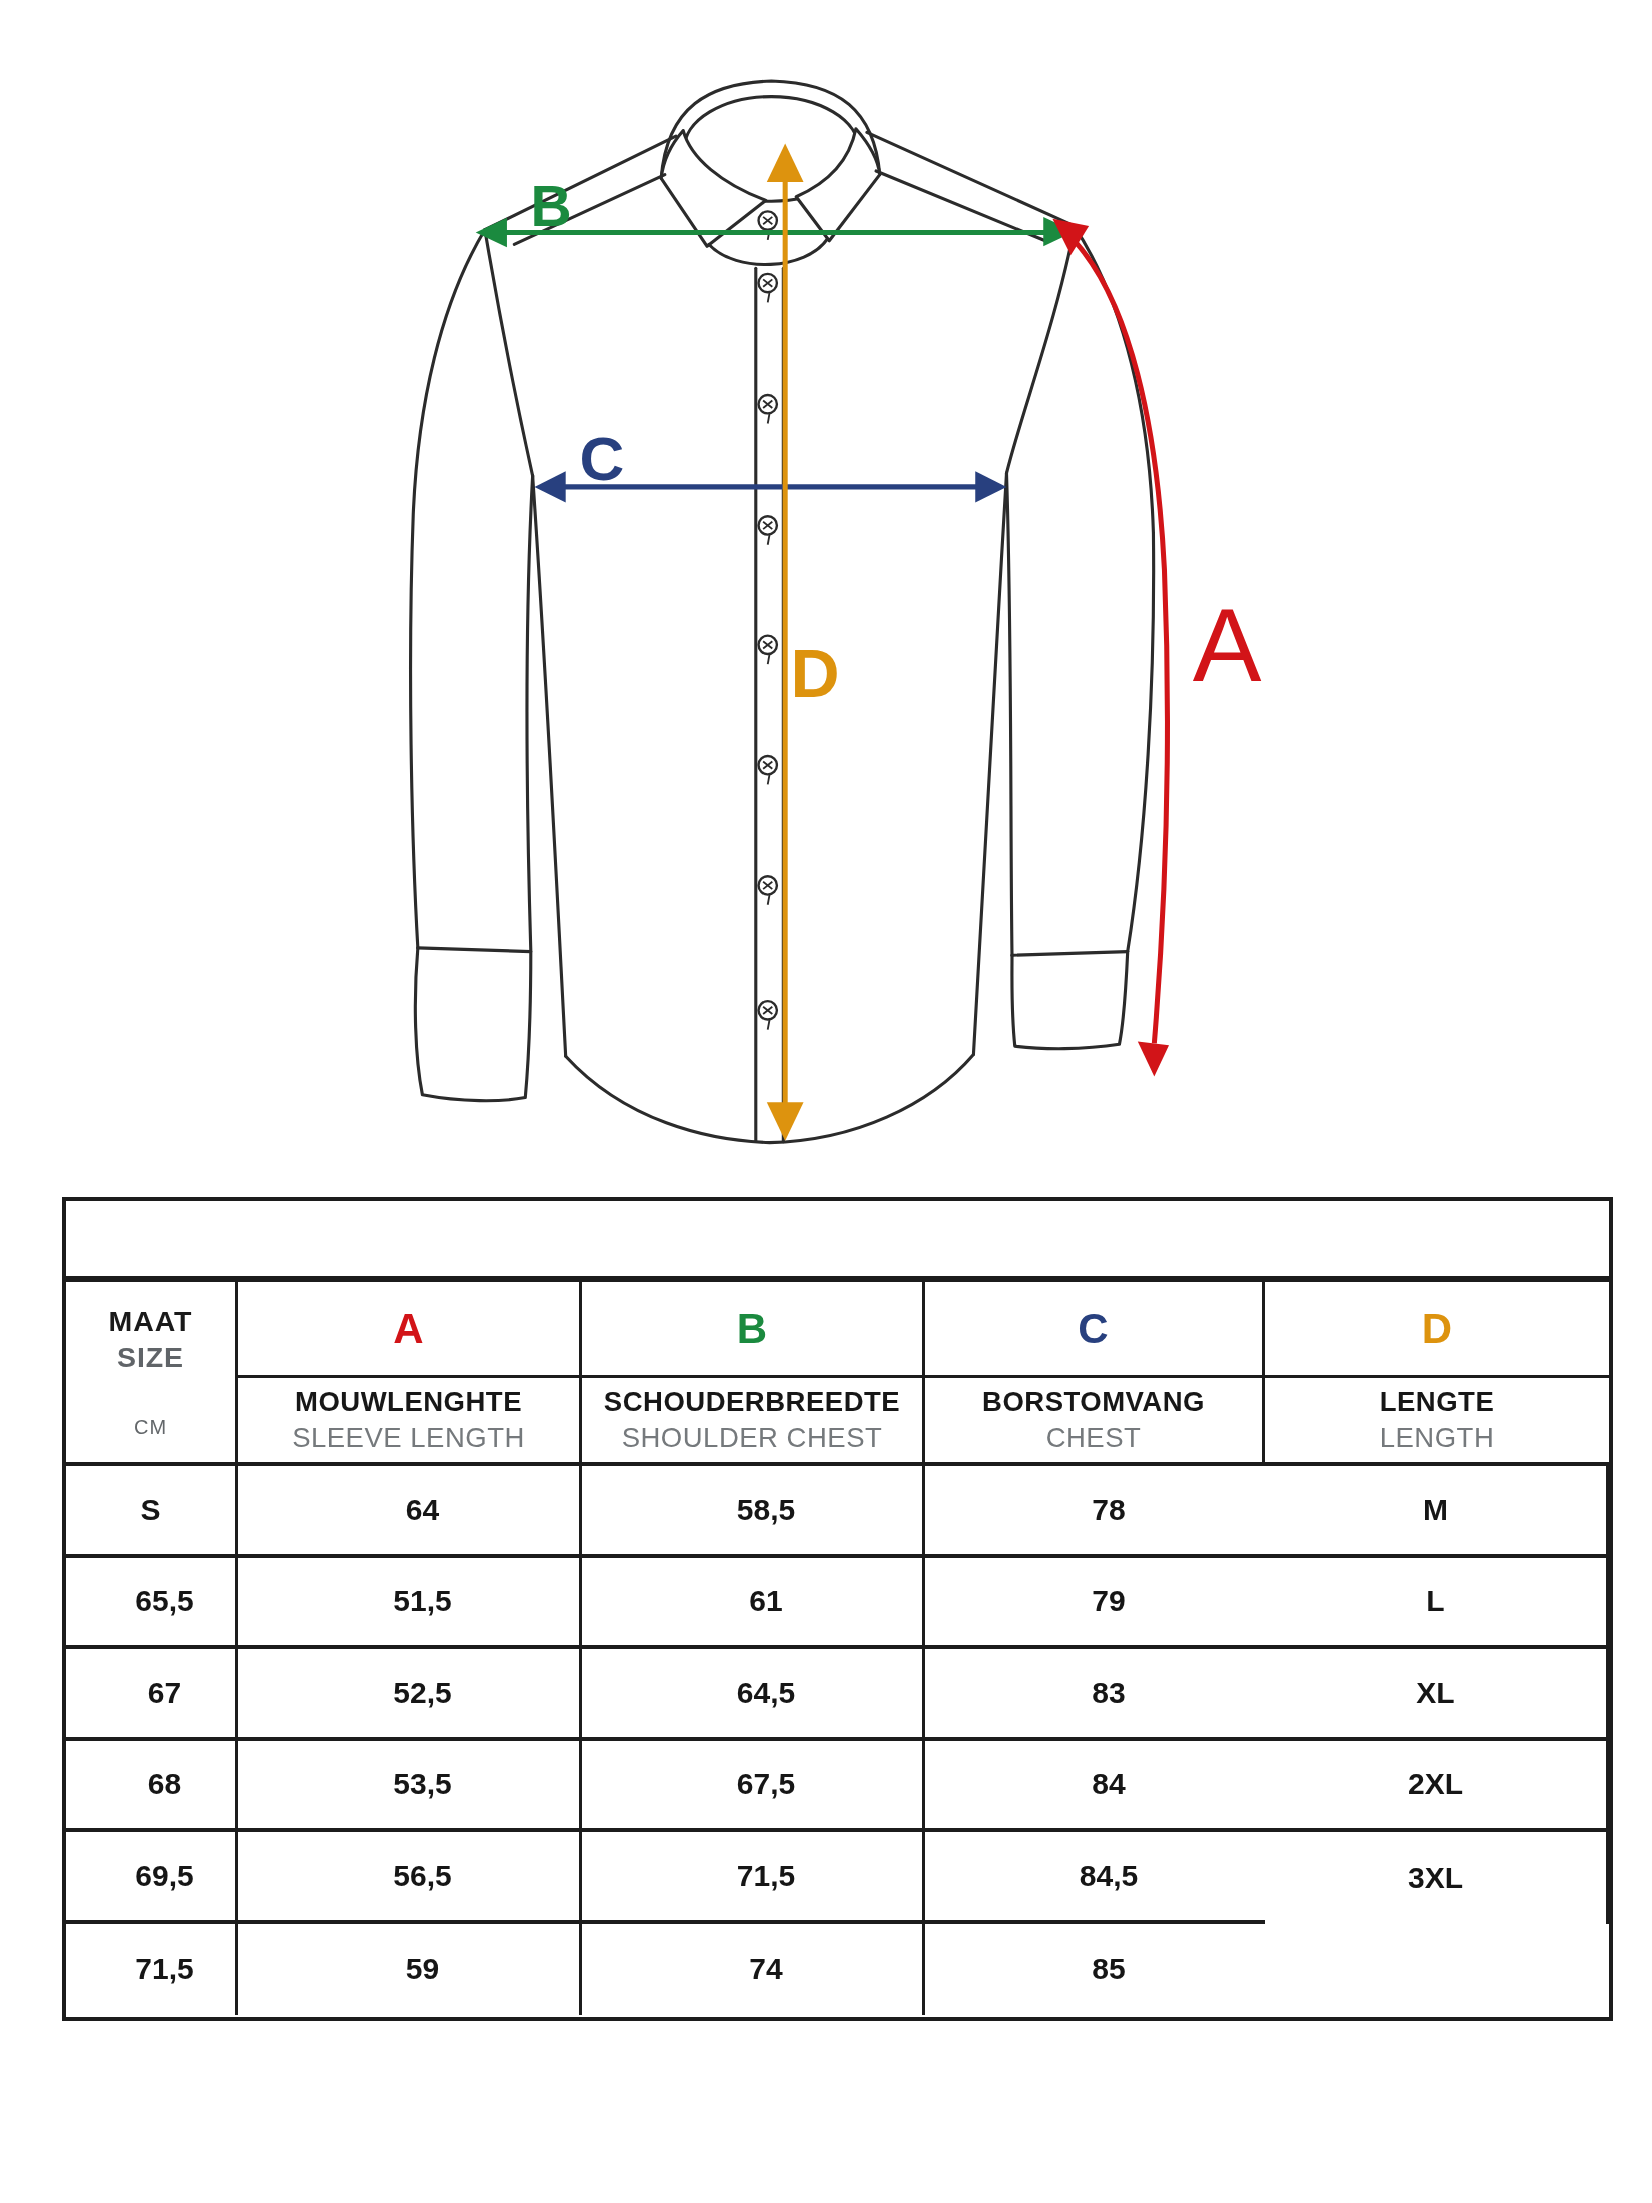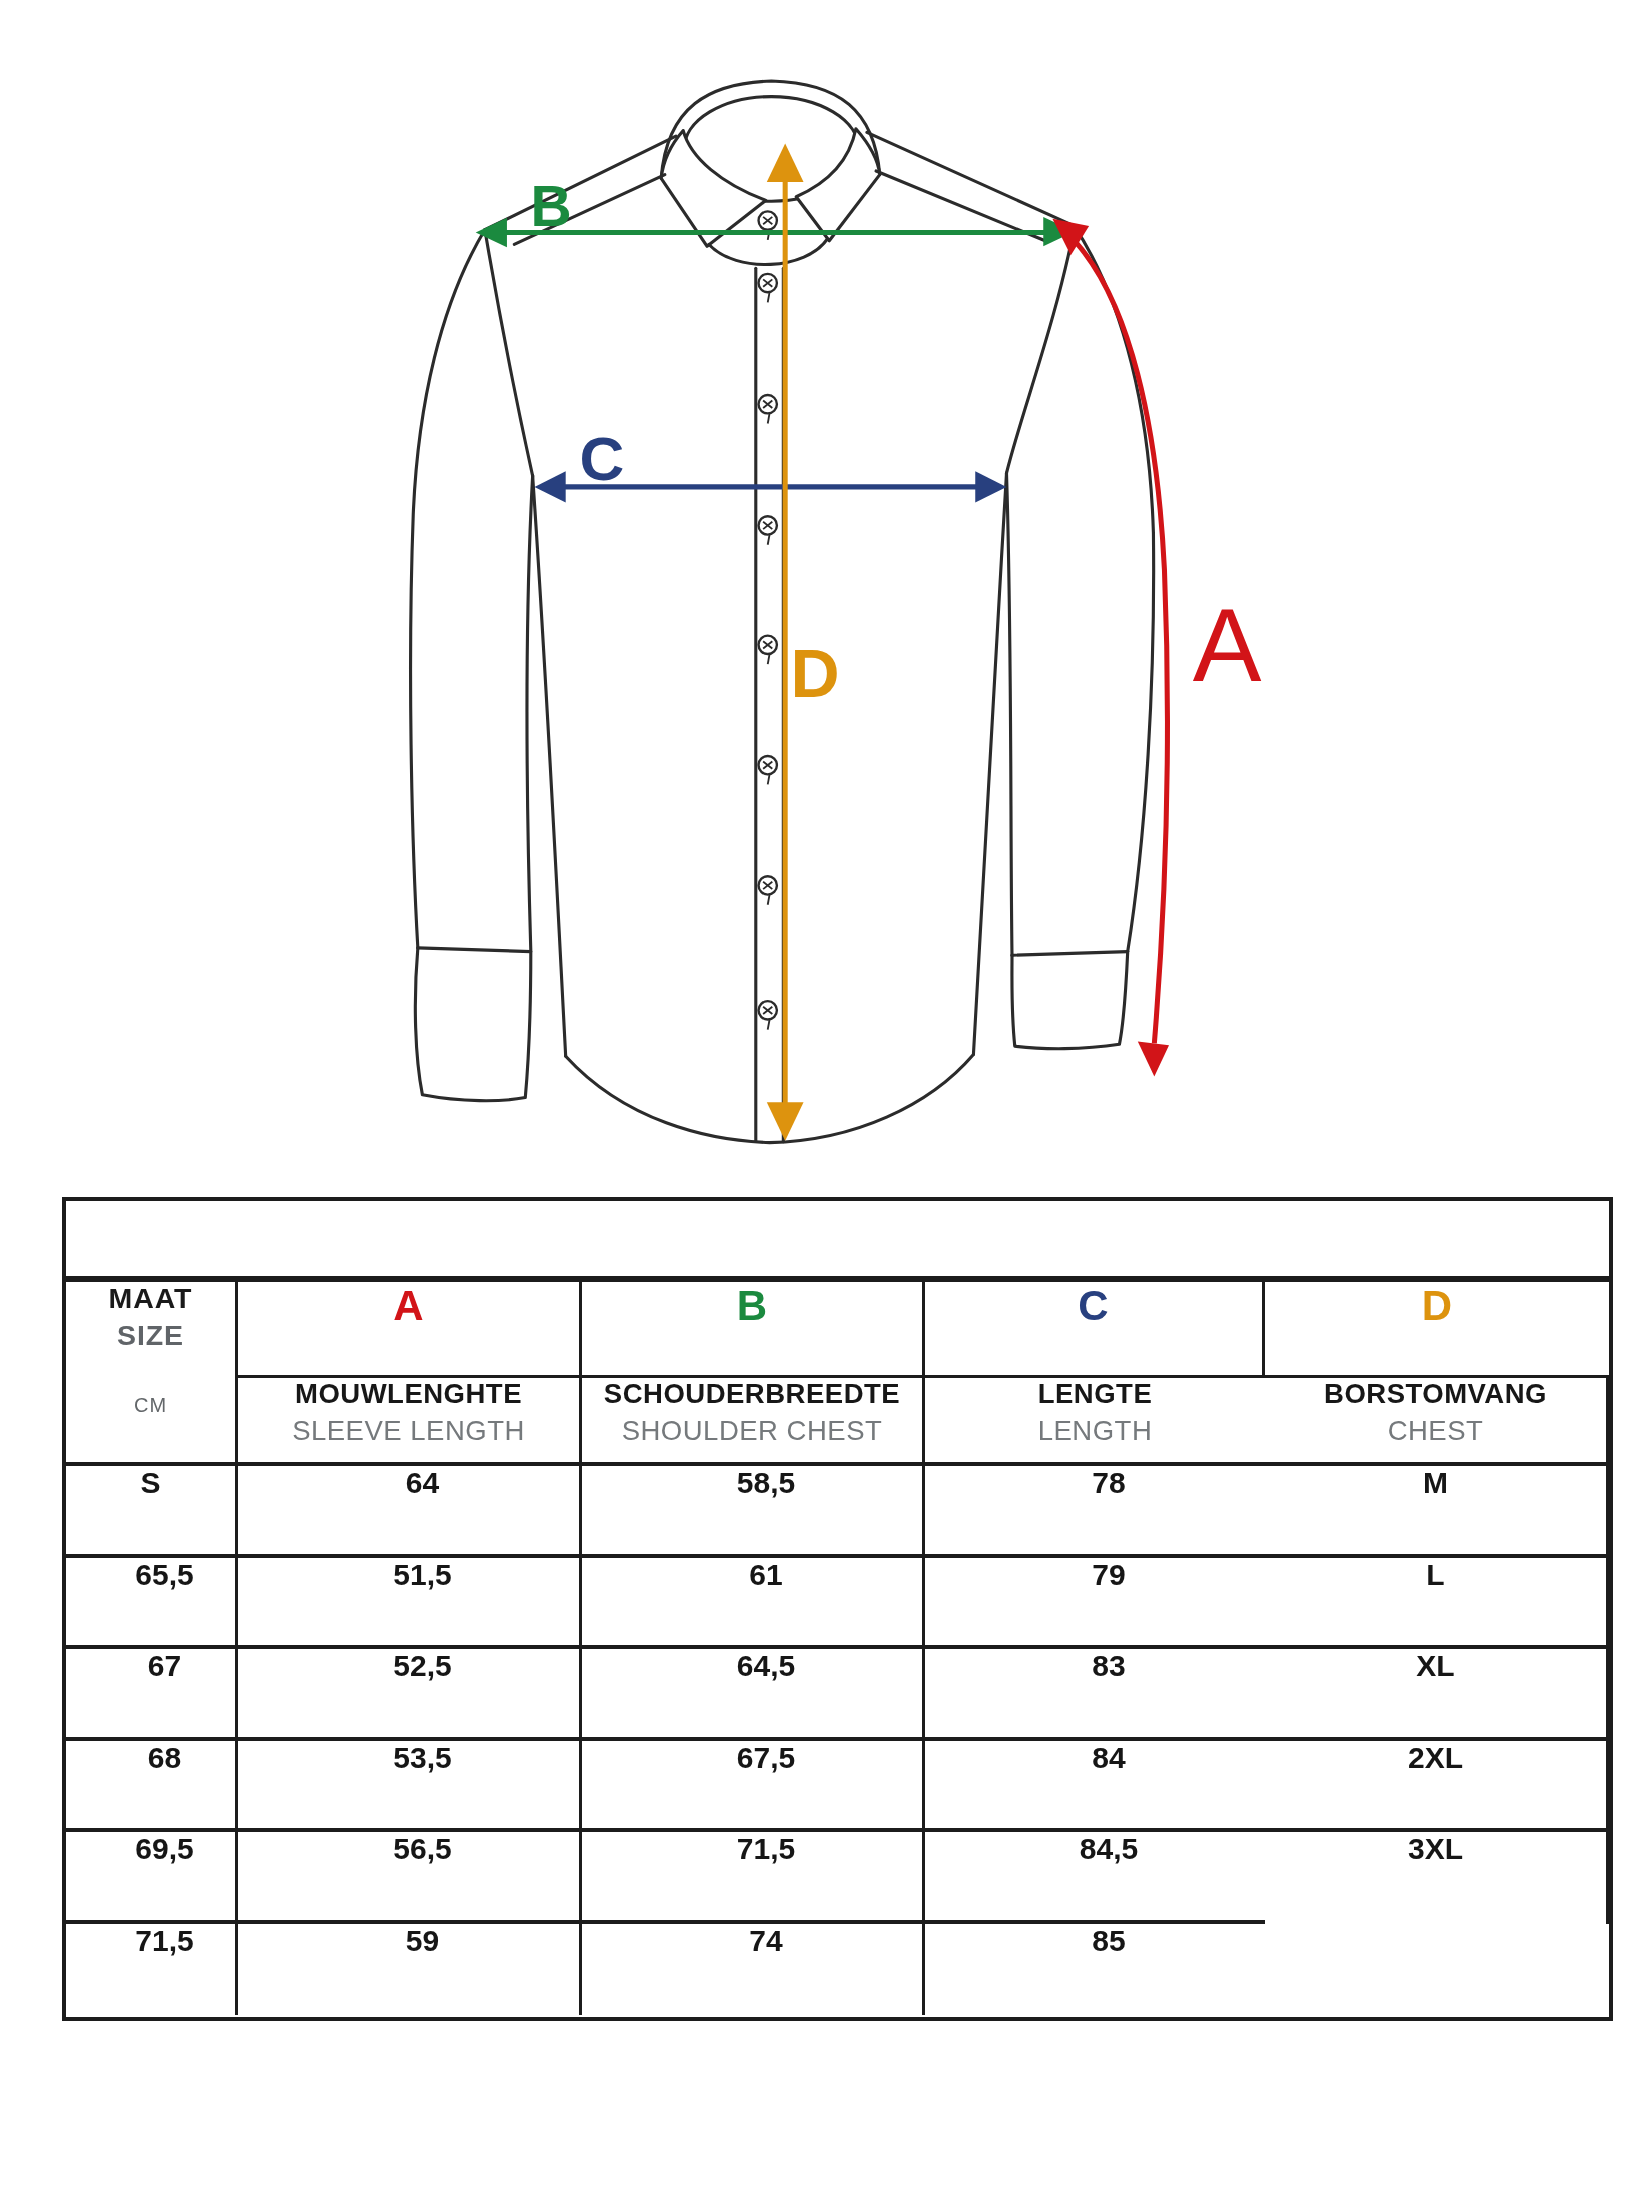--- a/index.html
+++ b/index.html
@@ -26,21 +26,21 @@
     box-sizing:border-box; border:4.6px solid #1c1c1c; background:#ffffff;
   }
   .banner { height:75px; border-bottom:6.4px solid #1c1c1c; box-sizing:content-box; }
   .grid {
     display:grid; width:100%; height:733px;
     grid-template-columns:172px 344px 343px 340px 1fr;
     grid-template-rows:96px 88px repeat(6, 1fr);
   }
   .cell {
     border-right:3.7px solid #1c1c1c; border-bottom:4.6px solid #1c1c1c;
-    display:flex; align-items:center; 
+    display:flex; align-items:center; justify-content:center;
     flex-direction:column; text-align:center; overflow:hidden;
   }
   .cell.colend { border-right:none; }
   .cell.rowend { border-bottom:none; }
   .cell.letter { border-bottom:3.7px solid #1c1c1c; font-size:42px; font-weight:700; }
   .sizehead { grid-row:1 / 3; }
   .sizehead .l1 { font-size:28.5px; font-weight:700; color:#1a1a1a; letter-spacing:0.9px; }
   .sizehead .l2 { font-size:28.5px; font-weight:700; color:#606468; letter-spacing:0.9px; margin-top:3.7px; }
   .sizehead .unit { font-size:20px; font-weight:400; color:#63676a; letter-spacing:0.9px; margin-top:42px; }
   .nm-nl { font-size:27.5px; font-weight:700; color:#171717; letter-spacing:0.5px; }
@@ -179,27 +179,27 @@
       <div class="cell letter colend" style="color: rgb(221, 147, 14);">D</div>
 
       <div class="cell">
         <div class="nm-nl">MOUWLENGHTE</div>
         <div class="nm-en">SLEEVE LENGTH</div>
       </div>
       <div class="cell">
         <div class="nm-nl">SCHOUDERBREEDTE</div>
         <div class="nm-en">SHOULDER CHEST</div>
       </div>
+      <div class="cell">
+        <div class="nm-nl">BORSTOMVANG</div>
+        <div class="nm-en">CHEST</div>
+      </div>
       <div class="cell colend">
         <div class="nm-nl">LENGTE</div>
         <div class="nm-en">LENGTH</div>
-      </div>
-      <div class="cell">
-        <div class="nm-nl">BORSTOMVANG</div>
-        <div class="nm-en">CHEST</div>
       </div>
 
       <div class="cell sz">S</div>
       <div class="cell val">64</div>
       <div class="cell val">58,5</div>
       <div class="cell val colend">78</div>
 
       <div class="cell sz">M</div>
       <div class="cell val">65,5</div>
       <div class="cell val">51,5</div>

